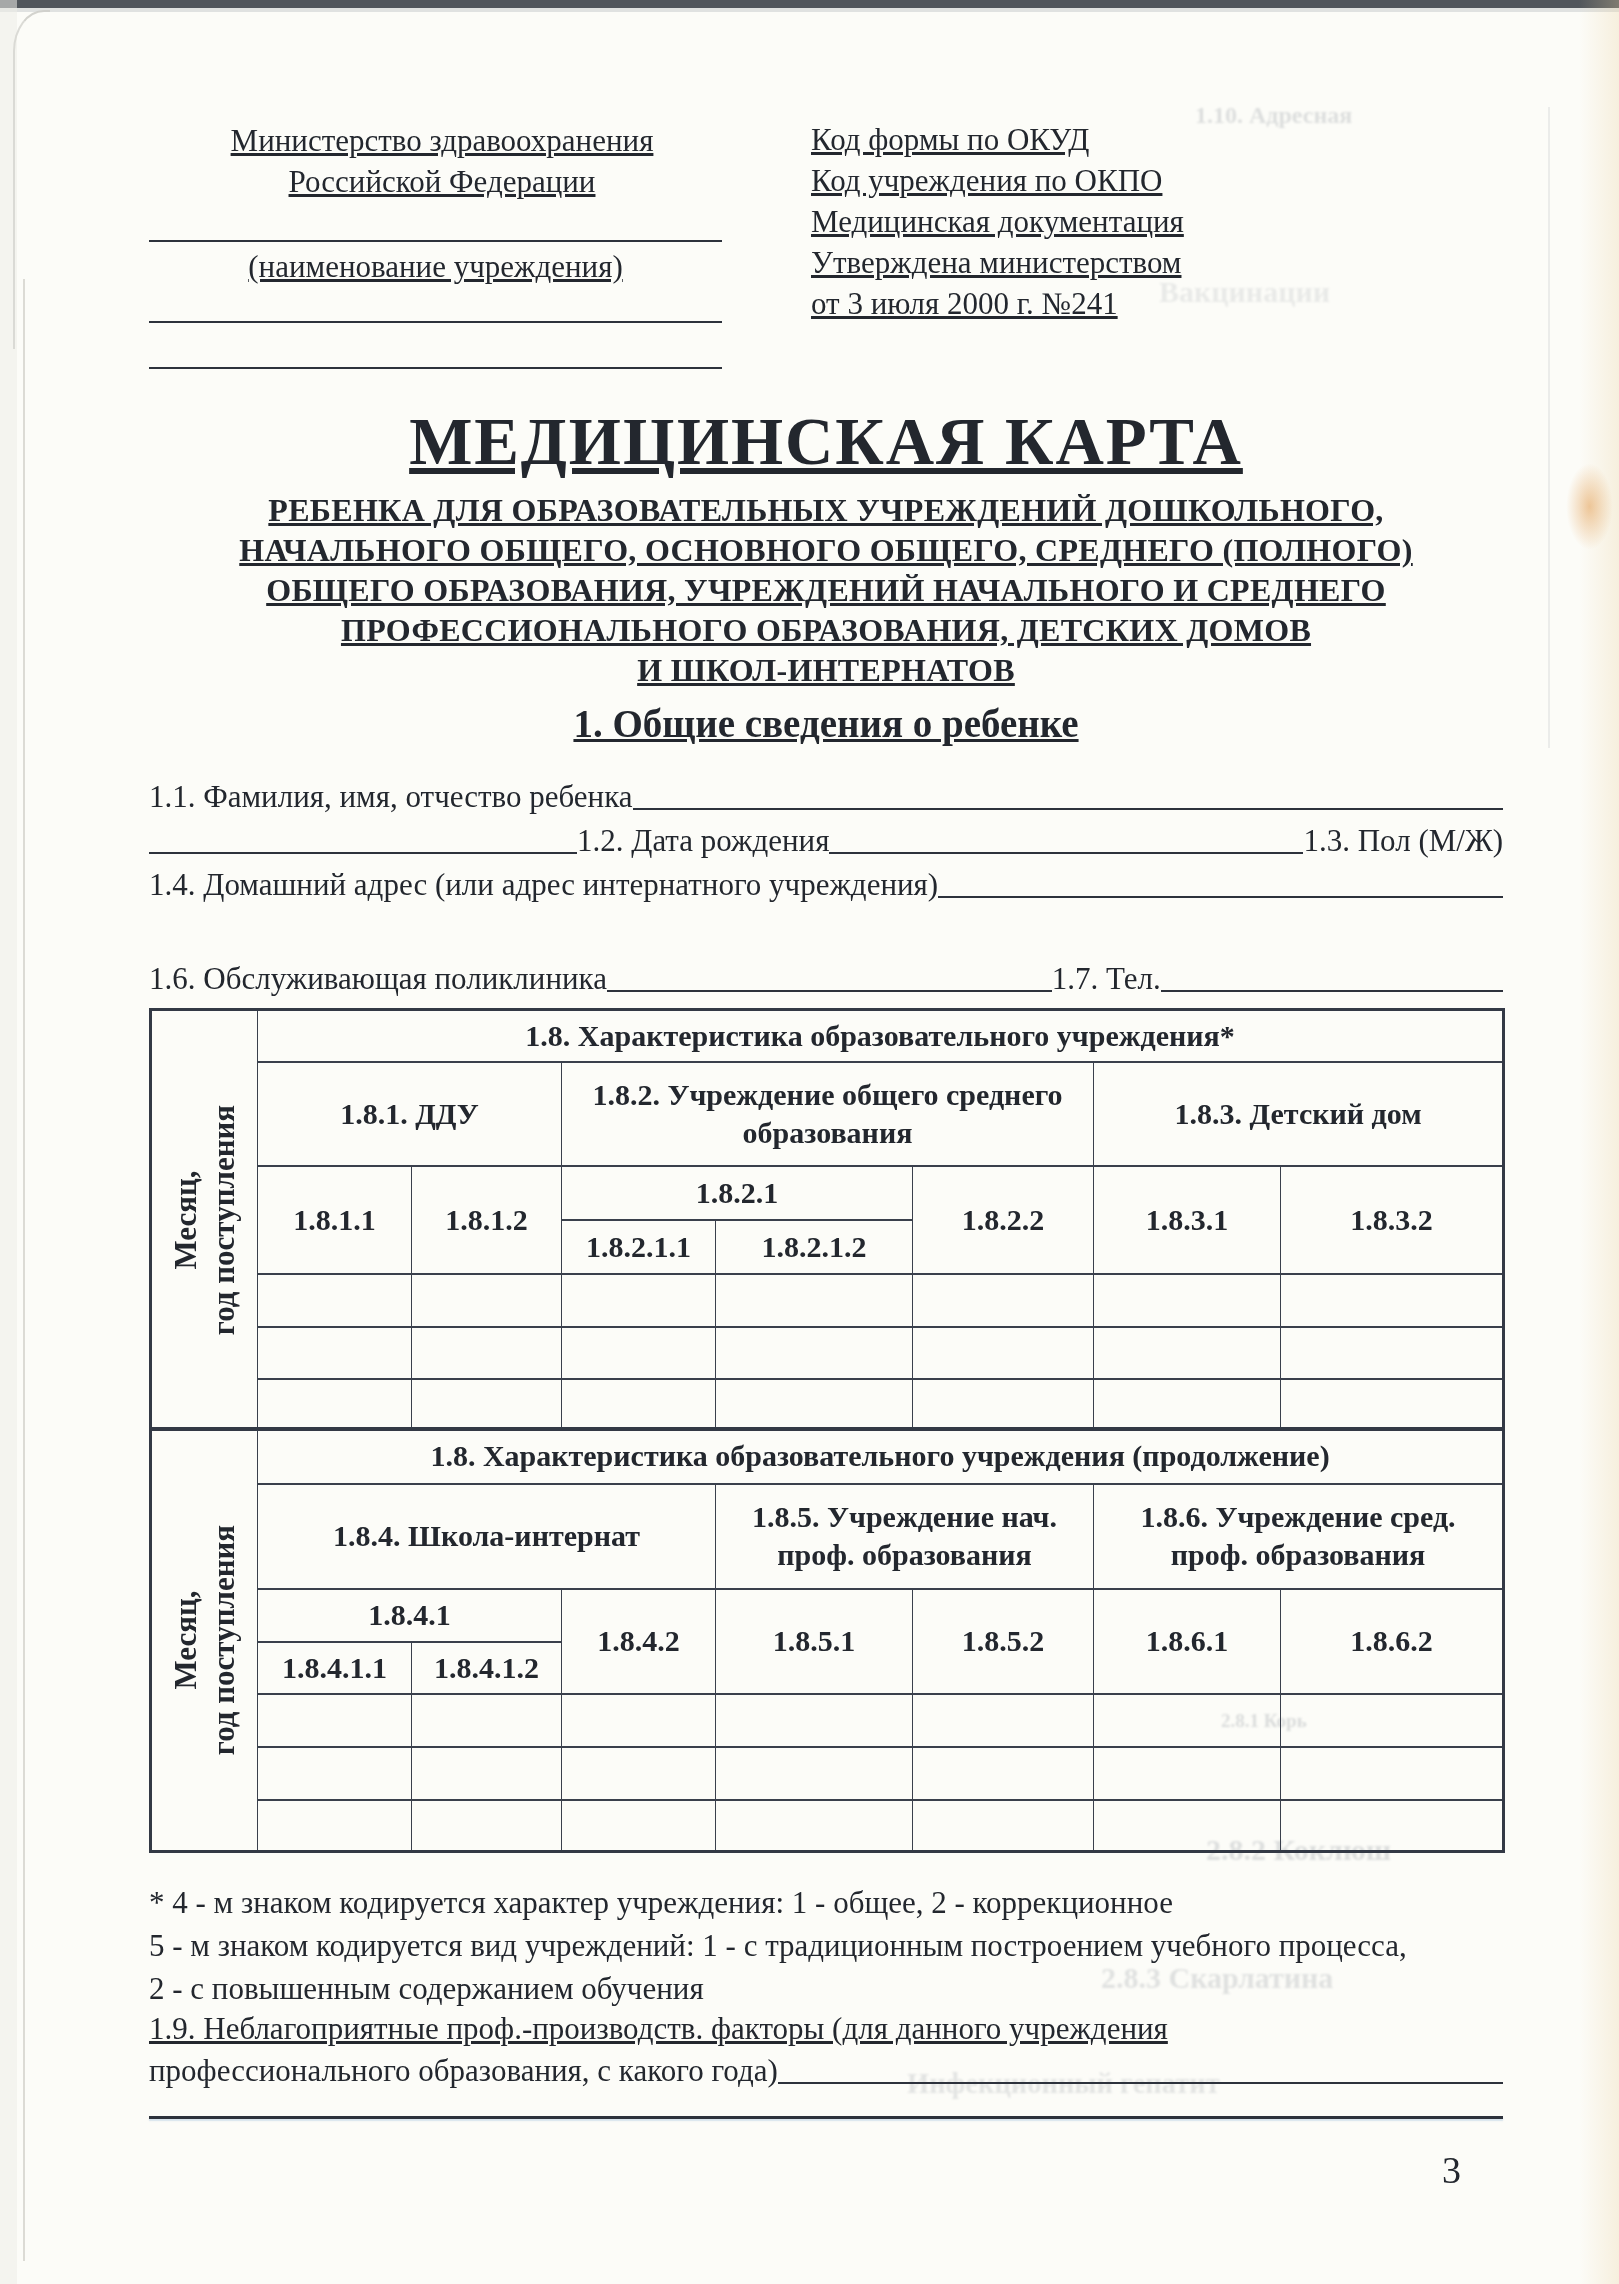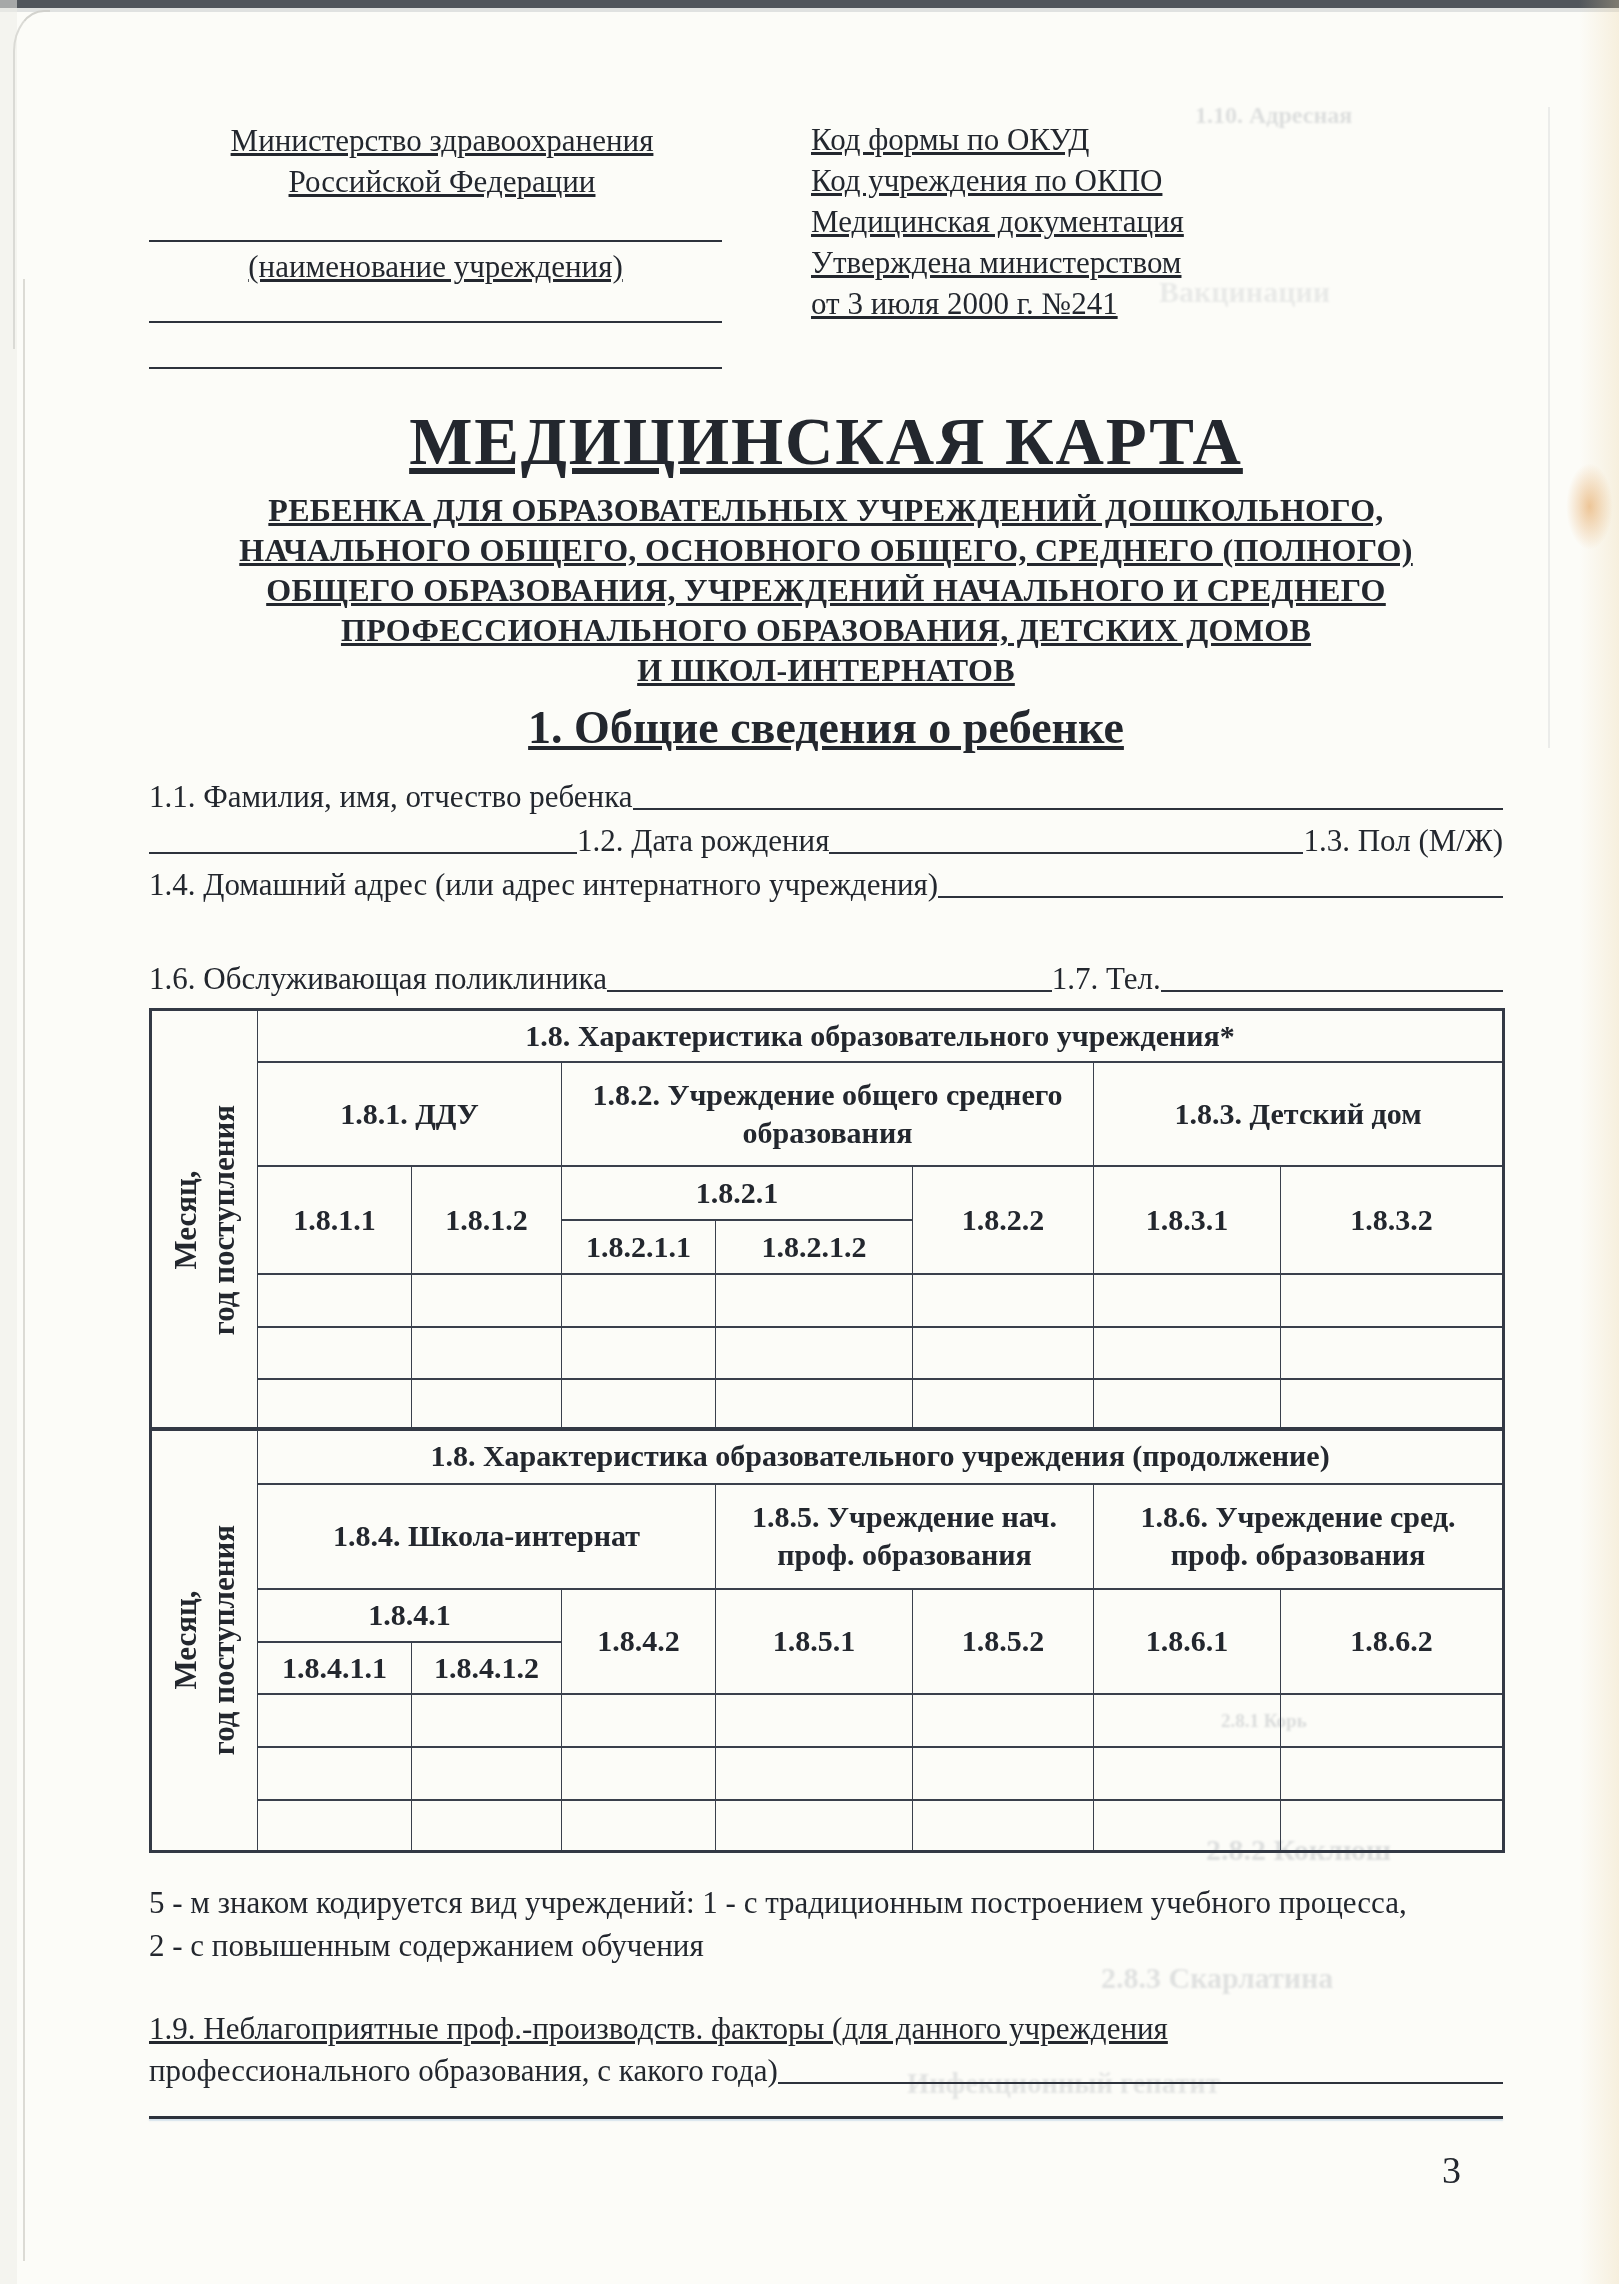--- a/index.html
+++ b/index.html
@@ -27,21 +27,21 @@
   
   .abs { position:absolute;text-decoration:underline; }
   .ctr { text-align:center; }
   .b   { font-weight:bold; }
   .rule { position:absolute; border-top:2.6px solid #2d323c; }
   .rule.thick { border-top-width:3.2px; box-shadow:0 1.9px 1.3px rgba(130,170,210,.30); }
   .hdr-left  { left:196px; top:120px; width:492px; line-height:41px; text-align:center; }
   .hdr-right { left:811px; top:119px; width:732px; line-height:41px; }
   .doc-title { left:149px; top:403px; width:1354px; font-size:67px; letter-spacing:1.9px; }
   .subtitle  { left:149px; top:490px; width:1354px; font-size:32px; line-height:40px; letter-spacing:0.3px; }
-  .sec-head  { left:149px; top:701px; width:1354px; font-size:46px;text-align:center; }
+  .sec-head  { left:149px; top:701px; width:1354px; font-size:39px;text-align:center; }
   
   .frow { position:absolute; left:149px; width:1354px; height:43px;
           display:flex; align-items:flex-end; white-space:nowrap; }
   .frow .txt  { flex:0 0 auto; }
   .frow .fill { flex:1 1 auto; border-bottom:2.6px solid #2d323c; margin-bottom:5.2px; min-width:26px; }
   .frow .fill.w660 { flex:0 0 428px; }
   .frow .fill.w655 { flex:0 0 424px; }
   .frow .fill.g13  { flex:1.3 1 auto; }
   
   .tables { position:absolute; left:149px; top:1008px; width:1354px; }
@@ -271,20 +271,21 @@
             <td></td>
         <td></td>
             <td></td>
         <td></td>
       </tr>
     </tbody>
       </table>
   </div>
 
   <div class="foot">
+    <div>* 4 - м знаком кодируется характер учреждения: 1 - общее, 2 - коррекционное</div>
     <div>5 - м знаком кодируется вид учреждений: 1 - с традиционным построением учебного процесса,</div>
     <div>2 - с повышенным содержанием обучения</div>
   </div>
 
   <div class="abs" style="left:149px;top:2011px;width:1354px">1.9. Неблагоприятные проф.-производств. факторы (для данного учреждения</div>
   <div class="frow" style="top:2046px">
     <span class="txt">профессионального образования, с какого года)</span>
     <span class="fill"></span>
   </div>
   <div class="rule thick" style="left:149px;top:2116px;width:1354px"></div>

